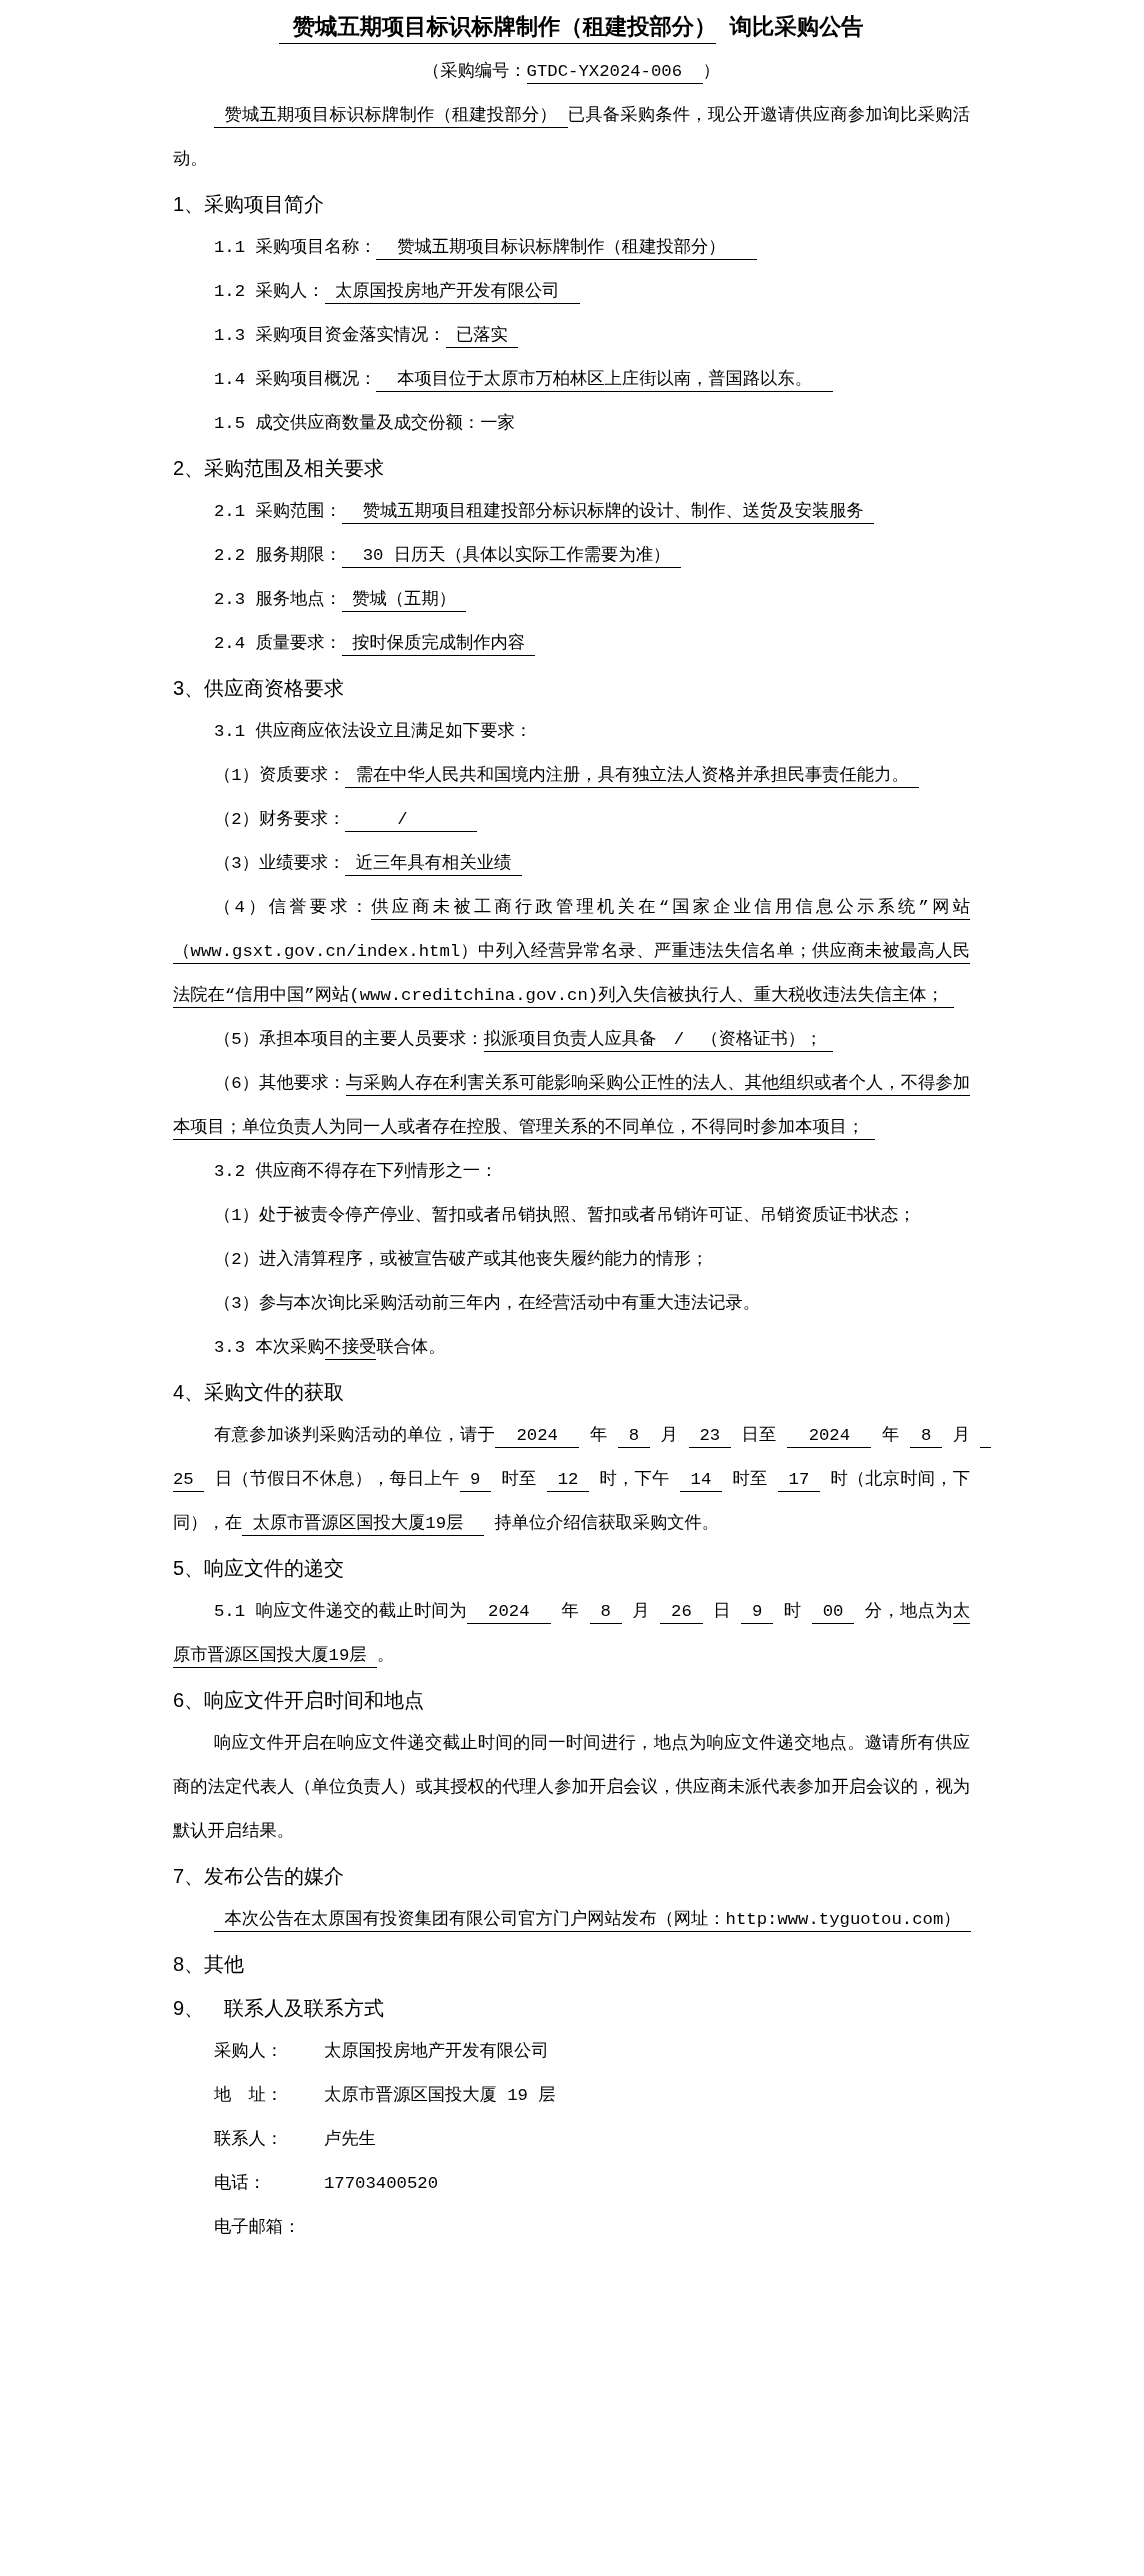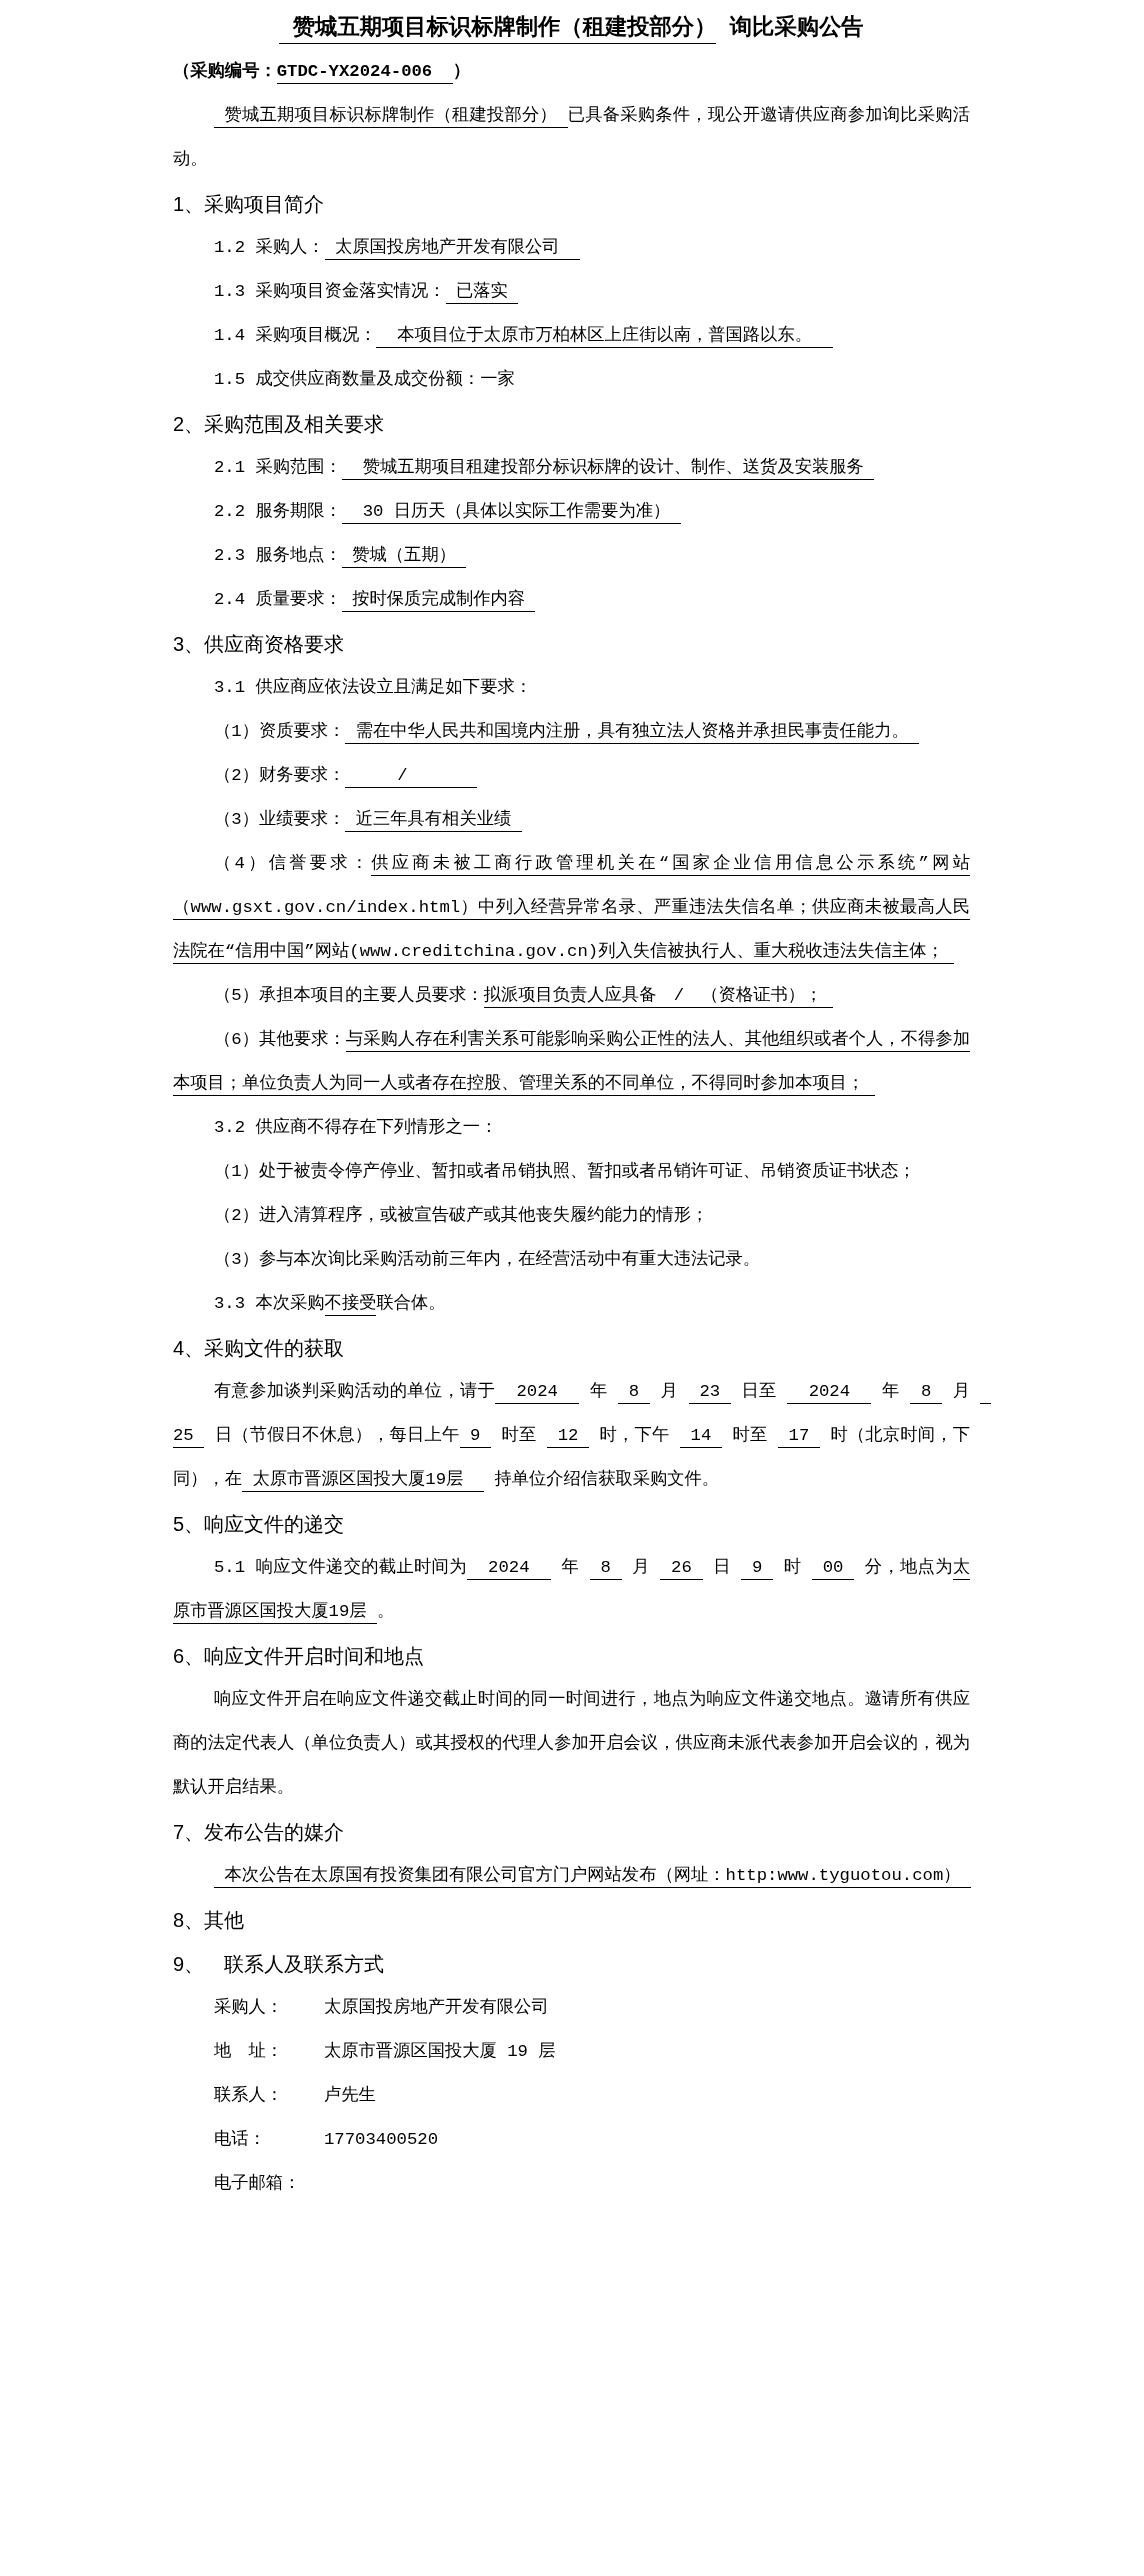--- a/index.html
+++ b/index.html
@@ -26,23 +26,23 @@
     margin: 0;
     font-size: 17.3px;
     line-height: 44px;
   }
   .doc-title {
     text-align: center;
     font-size: 22.3px;
     font-weight: 700;
   }
   .doc-subtitle {
-    text-align: left;
+    text-align: center;
     font-size: 17.3px;
-    font-weight: 700;
+    font-weight: 400;
   }
   .heading {
     font-family: "Liberation Sans", sans-serif;
     font-size: 20px;
     font-weight: 400;
     text-indent: 0;
   }
   .para {
     text-indent: 41px;
     text-align: justify;
@@ -67,20 +67,21 @@
 </head>
 <body>
 
 <div class="page">
 
   <div class="line doc-title"><span class="u"> 赞城五期项目标识标牌制作（租建投部分）</span><span class="t"> 询比采购公告</span></div>
   <div class="line doc-subtitle"><span class="t">（采购编号：</span><span class="u">GTDC-YX2024-006  </span><span class="t">）</span></div>
   <p class="line para"><span class="u"> 赞城五期项目标识标牌制作（租建投部分） </span><span class="t">已具备采购条件，现公开邀请供应商参加询比采购活动。</span></p>
 
   <div class="line heading">1、采购项目简介</div>
+  <p class="line para"><span class="t">1.1 采购项目名称：</span><span class="u">  赞城五期项目标识标牌制作（租建投部分）   </span></p>
   <p class="line para"><span class="t">1.2 采购人：</span><span class="u"> 太原国投房地产开发有限公司  </span></p>
   <p class="line para"><span class="t">1.3 采购项目资金落实情况：</span><span class="u"> 已落实 </span></p>
   <p class="line para"><span class="t">1.4 采购项目概况：</span><span class="u">  本项目位于太原市万柏林区上庄街以南，普国路以东。  </span></p>
   <p class="line para"><span class="t">1.5 成交供应商数量及成交份额：一家</span></p>
 
   <div class="line heading">2、采购范围及相关要求</div>
   <p class="line para"><span class="t">2.1 采购范围：</span><span class="u">  赞城五期项目租建投部分标识标牌的设计、制作、送货及安装服务 </span></p>
   <p class="line para"><span class="t">2.2 服务期限：</span><span class="u">  30 日历天（具体以实际工作需要为准） </span></p>
   <p class="line para"><span class="t">2.3 服务地点：</span><span class="u"> 赞城（五期） </span></p>
   <p class="line para"><span class="t">2.4 质量要求：</span><span class="u"> 按时保质完成制作内容 </span></p>

